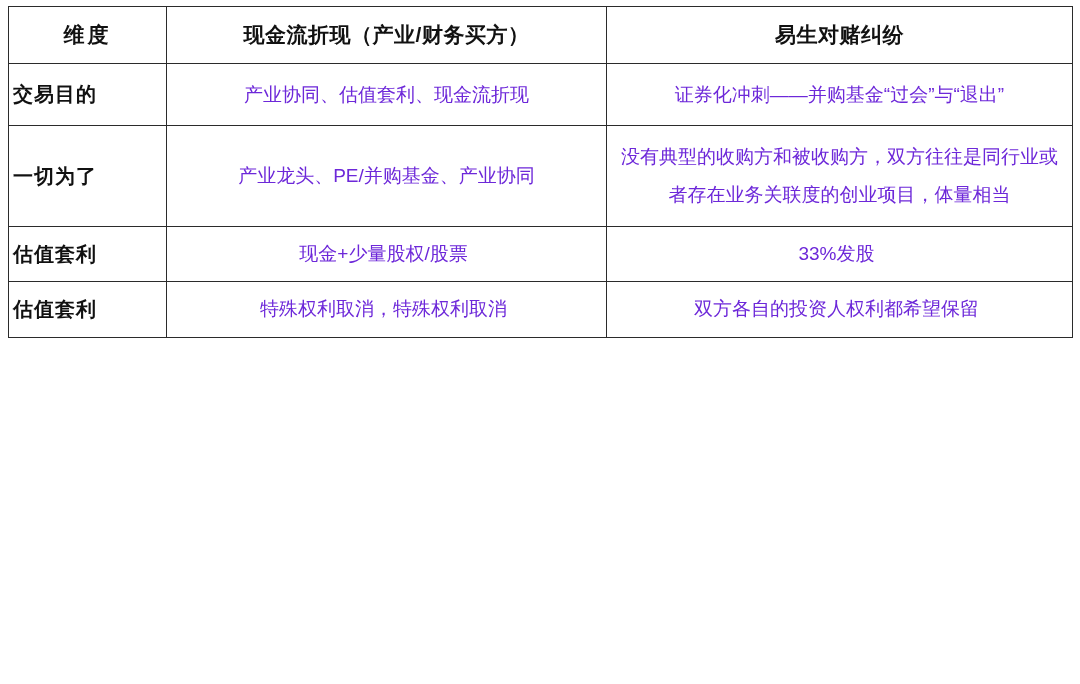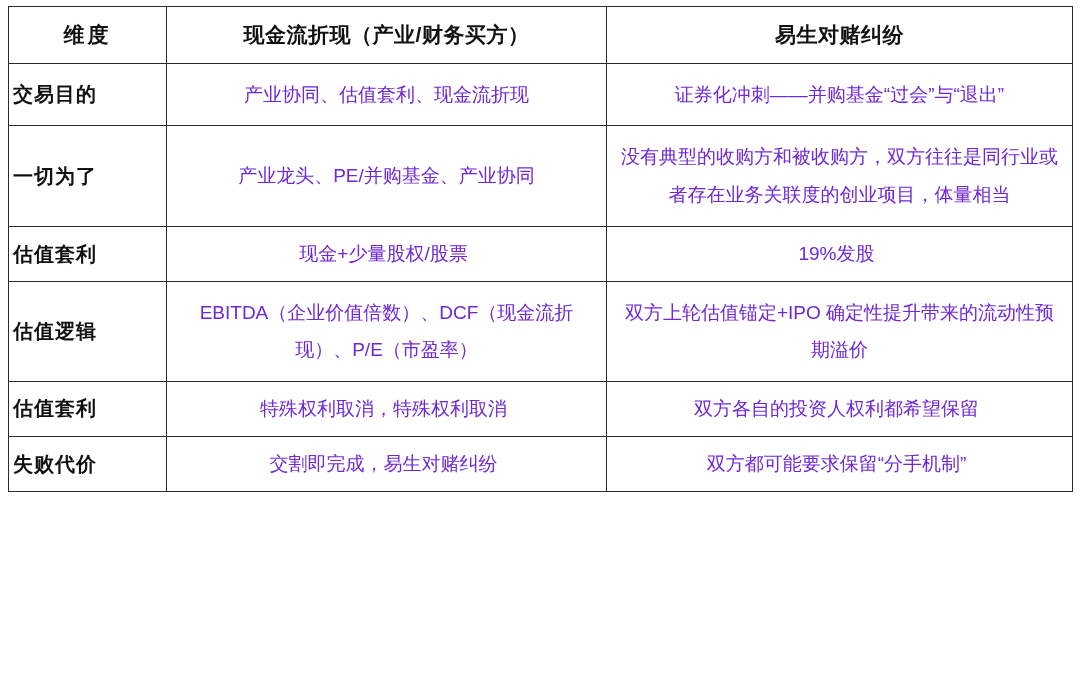--- a/index.html
+++ b/index.html
@@ -89,32 +89,22 @@
         <td class="cell">证券化冲刺——并购基金“过会”与“退出”</td>
       </tr>
       <tr class="tall">
         <td class="dim">一切为了</td>
         <td class="cell">产业龙头、PE/并购基金、产业协同</td>
         <td class="cell">没有典型的收购方和被收购方，双方往往是同行业或者存在业务关联度的创业项目，体量相当</td>
       </tr>
       <tr>
         <td class="dim">估值套利</td>
         <td class="cell one-line">现金+少量股权/股票</td>
-        <td class="cell one-line">19%发股</td>
-      </tr>
-      <tr>
-        <td class="dim">估值逻辑</td>
-        <td class="cell">EBITDA（企业价值倍数）、DCF（现金流折现）、P/E（市盈率）</td>
-        <td class="cell">双方上轮估值锚定+IPO 确定性提升带来的流动性预期溢价</td>
+        <td class="cell one-line">33%发股</td>
       </tr>
       <tr>
         <td class="dim">估值套利</td>
         <td class="cell one-line">特殊权利取消，特殊权利取消</td>
         <td class="cell one-line">双方各自的投资人权利都希望保留</td>
       </tr>
-      <tr>
-        <td class="dim">失败代价</td>
-        <td class="cell one-line">交割即完成，易生对赌纠纷</td>
-        <td class="cell one-line">双方都可能要求保留“分手机制”</td>
-      </tr>
     </tbody>
   </table>
 </div>
 
 </body></html>

